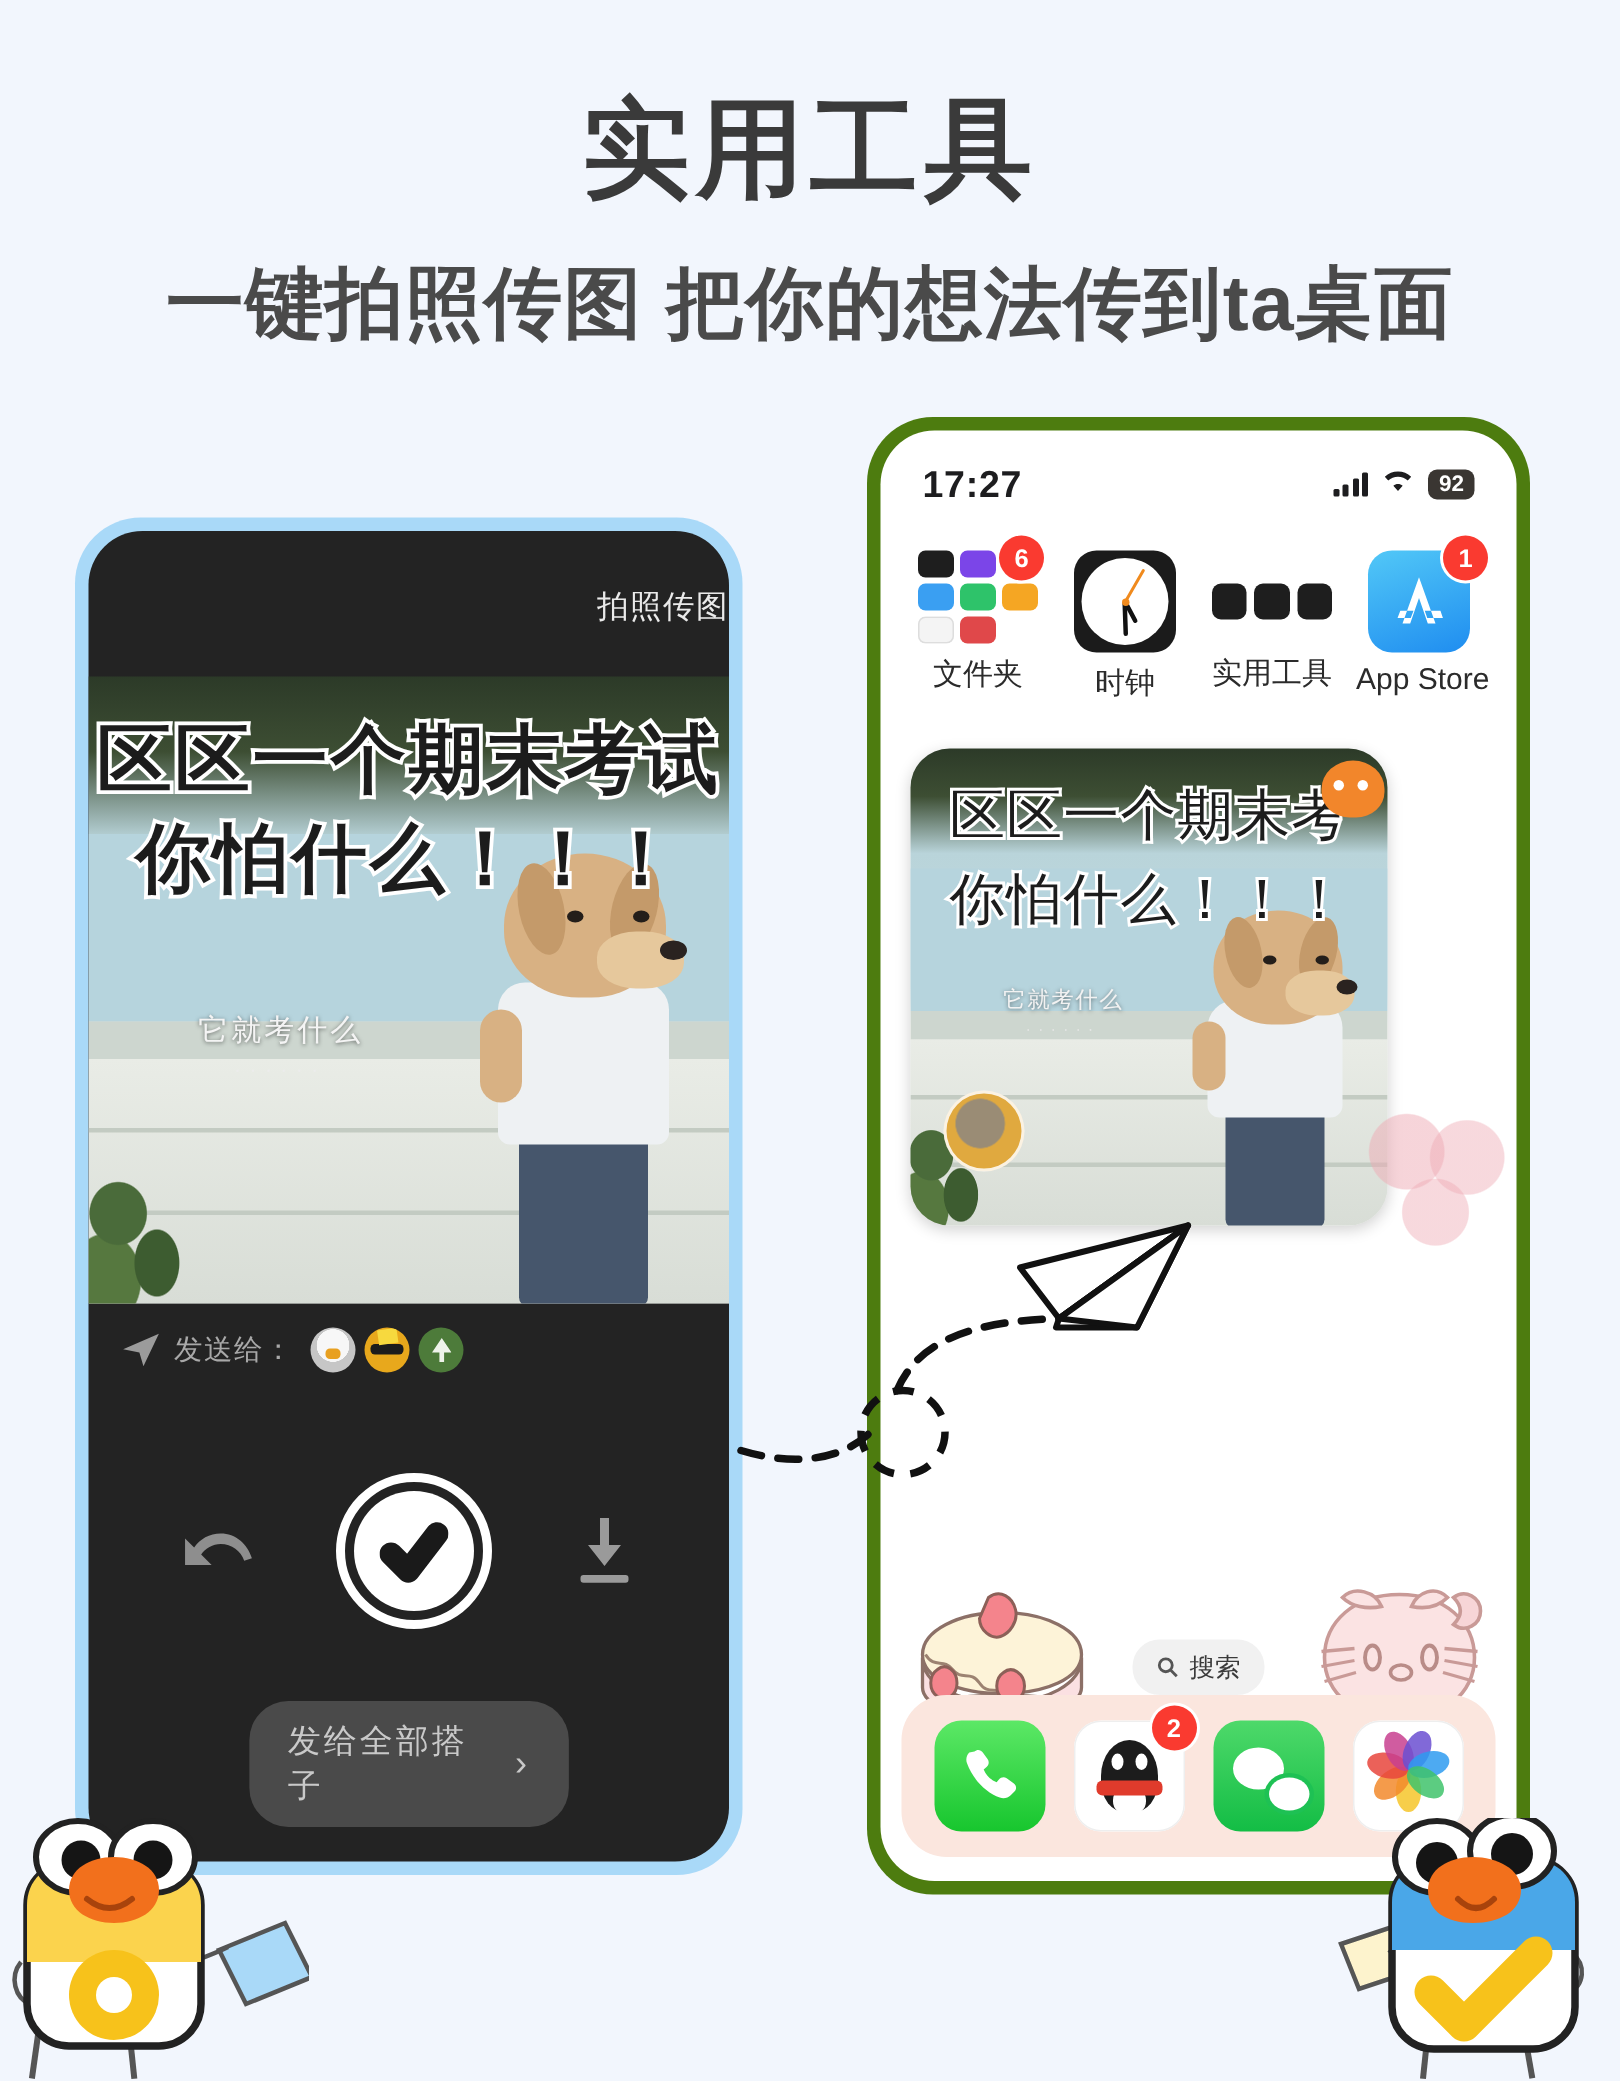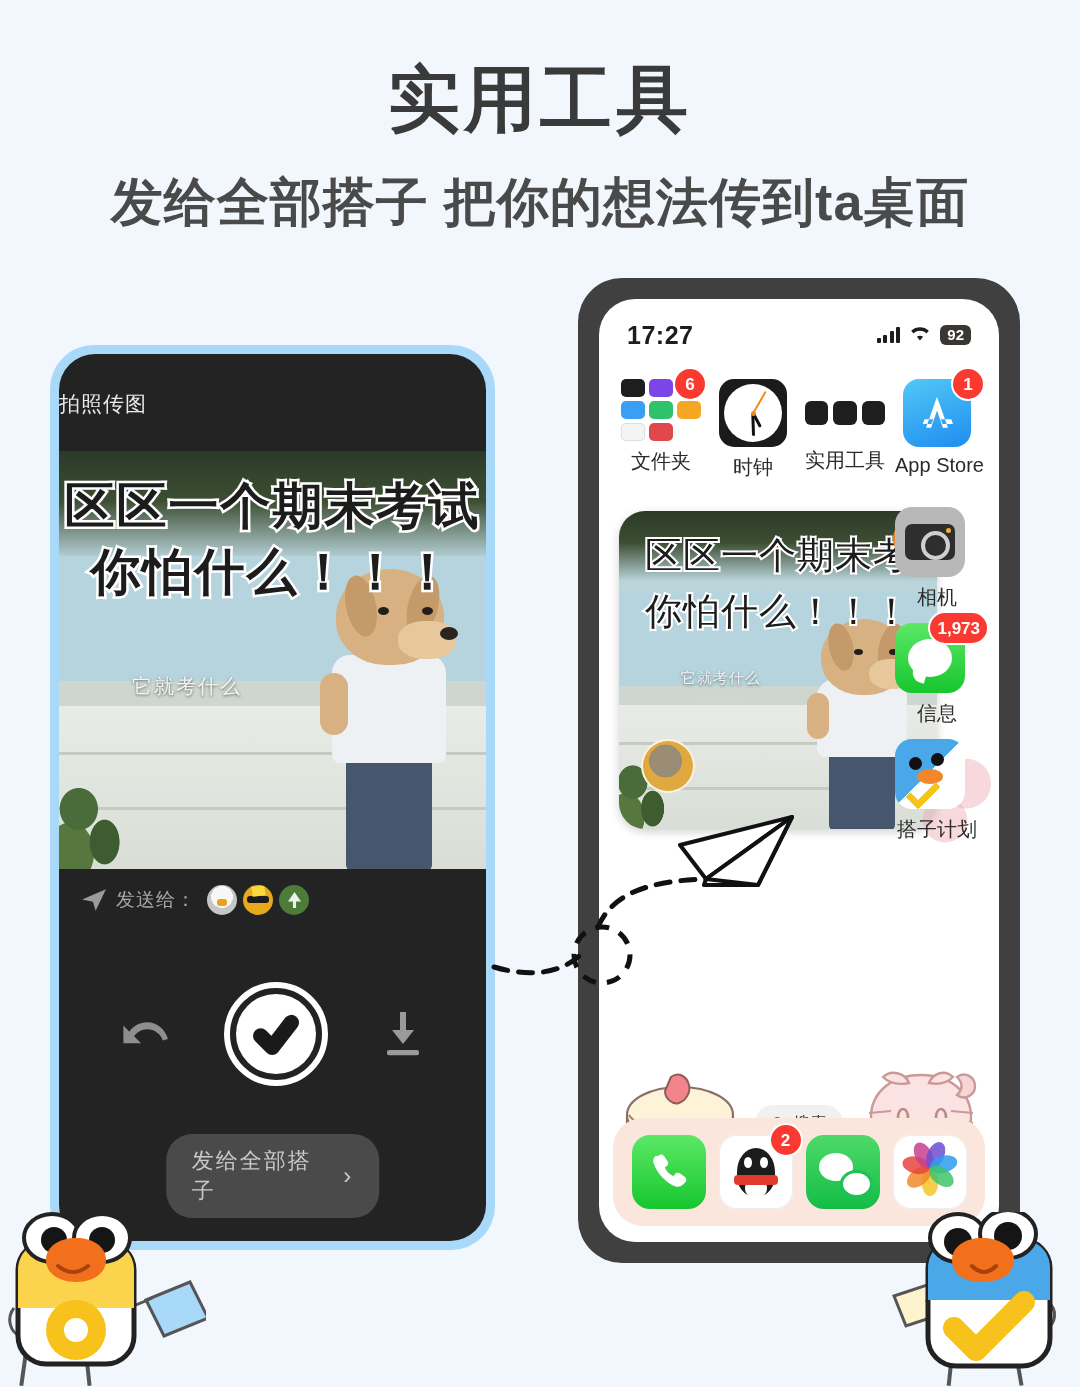--- a/index.html
+++ b/index.html
@@ -31,31 +31,31 @@
   .phone-l {
     left:50px; top:345px; width:445px; height:905px;
     background:#a9d9f8; padding:9px;
   }
   .phone-l .screen {
     width:100%; height:100%; background:#232323;
     border-radius:36px; position:relative; overflow:hidden;
   }
   .phone-r {
     left:578px; top:278px; width:442px; height:985px;
-    background:#404040; padding:21px;
+    background:#4d7c0f; padding:9px;
   }
   .phone-r .screen {
     width:100%; height:100%; background:#ffffff;
     border-radius:36px; position:relative; overflow:hidden;
   }
 
   
   .l-header {
     position:absolute; left:0; top:36px; width:100%;
-    text-align:left; color:#eaeaea; font-size:21px; letter-spacing:1px;
+    text-align:right; color:#eaeaea; font-size:21px; letter-spacing:1px;
   }
   .l-photo {
     position:absolute; left:0; top:97px; width:100%; height:418px;
     background:linear-gradient(#2c3a28 0%, #3d4e33 12%, #b9d4da 26%,
                                #c2dbe0 52%, #e5e9e3 60%, #dfe3dd 100%);
     overflow:hidden;
   }
   .pool-band {
     position:absolute; left:0; top:25%; width:100%; height:30%;
     background:#b6d4dd;
@@ -392,21 +392,21 @@
   
   .mascot { position:absolute; bottom:0; }
   .mascot-l { left:6px; width:200px; height:175px; }
   .mascot-r { right:2px; width:190px; height:175px; }
   .mascot svg { width:100%; height:100%; }
 </style>
 </head>
 <body>
 
 <div class="title">实用工具</div>
-<div class="subtitle">发给全部搭子  把你的想法传到ta桌面</div>
+<div class="subtitle">一键拍照传图  把你的想法传到ta桌面</div>
 
 <div class="phone phone-l">
   <div class="screen">
 
     <div class="l-header">拍照传图</div>
 
     <div class="l-photo">
       <div class="pool-band"></div>
       <div class="pool-edge"></div>
       <div class="ground">
@@ -574,48 +574,20 @@
       <div class="w-m1">区区一个期末考</div>
       <div class="w-m2">你怕什么！！！</div>
       <div class="w-sub">它就考什么</div>
       <div class="w-dots">······</div>
       <div class="w-thumb"></div>
       <div class="w-sticker"></div>
     </div>
 
     <div class="flower-bg"></div>
 
-    <div class="col-apps">
-
-      <div class="app">
-        <div class="cam-icon">
-            <div class="cam-body"></div>
-          </div>
-        <div class="app-label">相机</div>
-      </div>
-
-      <div class="app">
-        <div class="msg-icon">
-            <div class="msg-bub"></div>
-          </div>
-        <div class="app-label">信息</div>
-        <div class="badge" style="top:-10px;right:-8px">1,973</div>
-      </div>
-
-      <div class="app">
-        <div class="dazi-icon">
-          <div class="d-eye d-e1"></div>
-            <div class="d-eye d-e2"></div>
-          <div class="d-beak"></div>
-            <div class="d-check"></div>
-        </div>
-        <div class="app-label">搭子计划</div>
-      </div>
-
-    </div>
 
     <div class="sticker-cake">
       <svg viewBox="0 0 130 100">
         <ellipse cx="65" cy="84" rx="56" ry="11" fill="#e7d5cd" stroke="#9a8278" stroke-width="2"></ellipse>
         <path d="M12 48c0 18 24 30 53 30s53-12 53-30v20c0 12-24 20-53 20s-53-8-53-20z" fill="#fbe0e2" stroke="#8c7067" stroke-width="2.2"></path>
         <path d="M12 46c0-16 24-28 53-28s53 12 53 28-24 26-53 26S12 62 12 46z" fill="#fdf3d8" stroke="#8c7067" stroke-width="2.2"></path>
         <path d="M14 46c6 10 12 2 18 10s12 0 18 9 12 1 18 9" fill="none" stroke="#9c8271" stroke-width="2"></path>
         <path d="M56 8c8-6 16 0 18 8s-4 16-10 18-14-4-14-12z" fill="#f4848c" stroke="#8c6058" stroke-width="2"></path>
         <path d="M22 56c6-5 13 1 13 9s-7 13-13 9-6-14 0-18z" fill="#f4848c" stroke="#8c6058" stroke-width="2"></path>
         <path d="M66 58c6-5 14 1 14 9s-8 13-14 9-6-14 0-18z" fill="#f4848c" stroke="#8c6058" stroke-width="2"></path>

